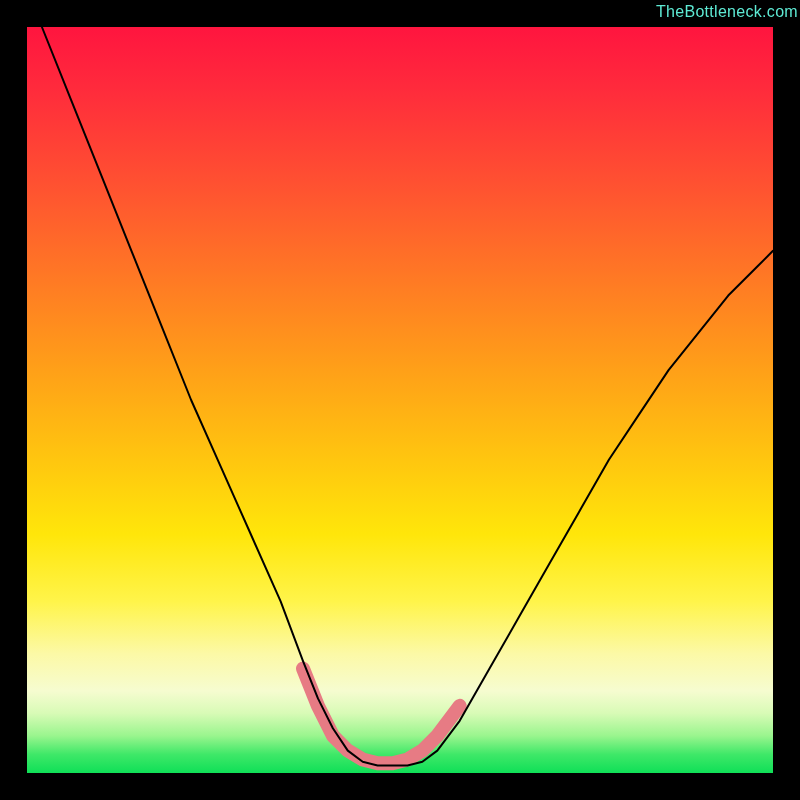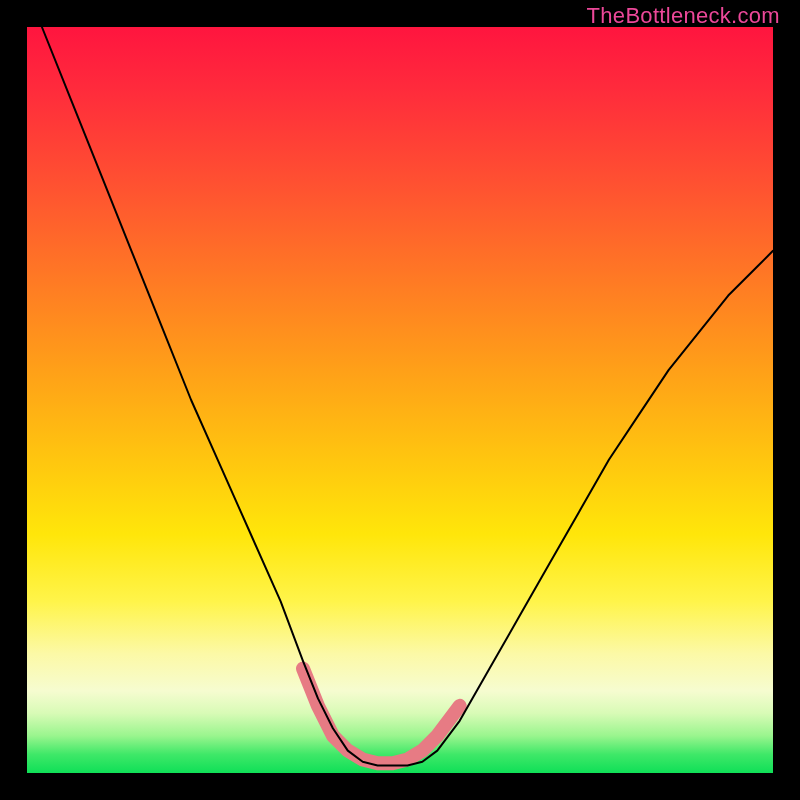--- a/index.html
+++ b/index.html
@@ -40,23 +40,23 @@
       #f6fcd0 89%,
       #d8fbb6 92%,
       #9af58e 95%,
       #3fe868 97.5%,
       #0fdf57 100%
     );
   }
   .watermark {
     position: absolute;
     top: 3px;
-    right: 20px;
-    color: #ec4899;
-    font-size: 22px;
+    right: 2px;
+    color: #5eead4;
+    font-size: 16px;
     font-weight: 500;
     letter-spacing: 0.3px;
     user-select: none;
   }
   svg.curve {
     position: absolute;
     left: 0;
     top: 0;
     width: 746px;
     height: 746px;

